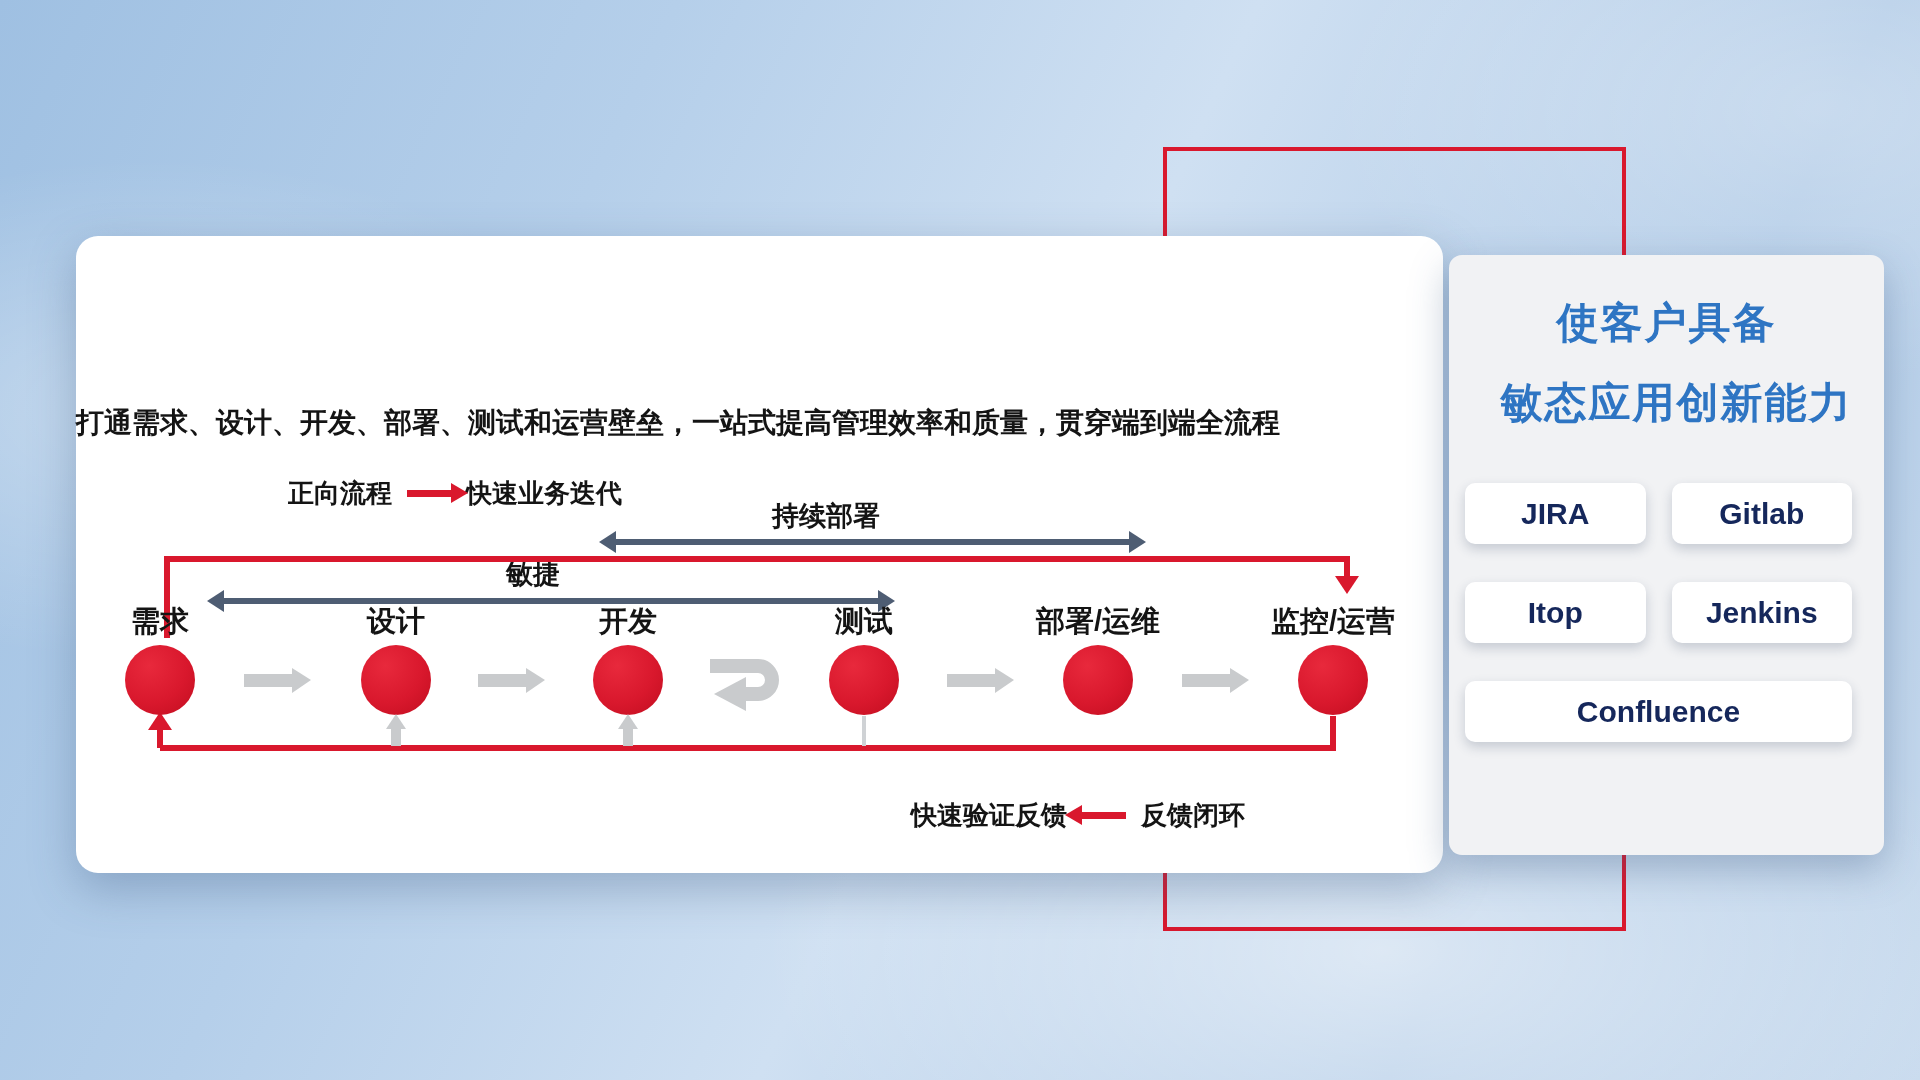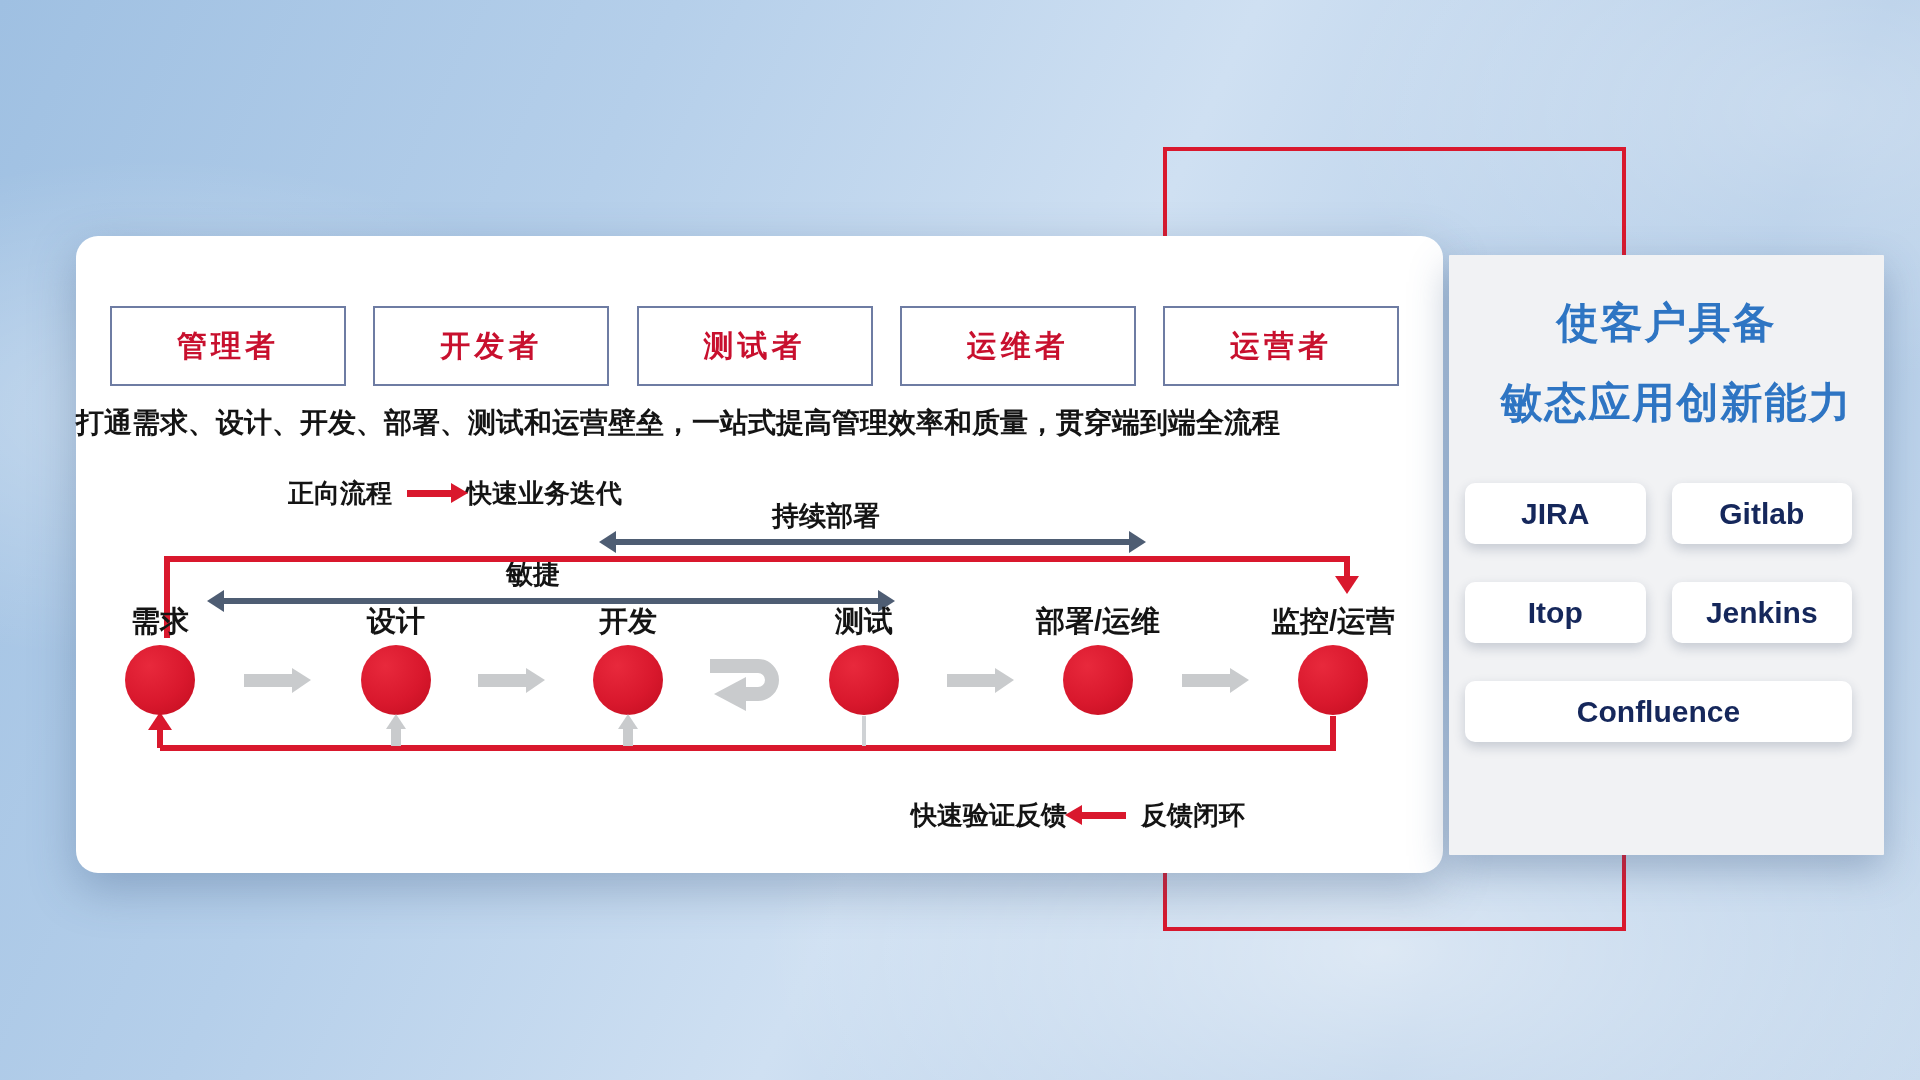--- a/index.html
+++ b/index.html
@@ -156,21 +156,21 @@
     border-left: 10px solid transparent; border-right: 10px solid transparent;
     border-bottom: 15px solid #c9cbcd;
   }
   .gray-conn { position: absolute; left: 786px; top: 480px; width: 4px; height: 30px; background: #cfd2d5; }
 
   
   .panel {
     position: absolute;
     left: 1449px; top: 255px; width: 435px; height: 600px;
     background: #f1f2f4;
-    border-radius: 1px;
+    border-radius: 13px;
     box-shadow: 0 14px 38px rgba(60, 90, 130, 0.35);
     z-index: 3;
   }
   .panel-title {
     position: absolute; left: 0; right: 0; text-align: center;
     color: #2e75c3; font-size: 42px; font-weight: bold; letter-spacing: 2px;
   }
   .pt1 { top: 40px; }
   .pt2 { top: 120px; margin-left: 20px; }
   .tools {
@@ -187,37 +187,20 @@
 </style>
 </head>
 <body>
 
 <div class="canvas">
 
   <div class="red-frame"></div>
 
   <div class="card">
 
-    <div class="roles">
-      <div class="role-box">
-          <span>管理者</span>
-        </div>
-      <div class="role-box">
-          <span>开发者</span>
-        </div>
-      <div class="role-box">
-          <span>测试者</span>
-        </div>
-      <div class="role-box">
-          <span>运维者</span>
-        </div>
-      <div class="role-box">
-          <span>运营者</span>
-        </div>
-    </div>
 
     <div class="desc">打通需求、设计、开发、部署、测试和运营壁垒，一站式提高管理效率和质量，贯穿端到端全流程</div>
 
     <div class="legend legend-forward">
       <span>正向流程</span>
       <span class="arrow-red-right"></span>
       <span>快速业务迭代</span>
     </div>
 
     <div class="span-label cd-label">持续部署</div>

